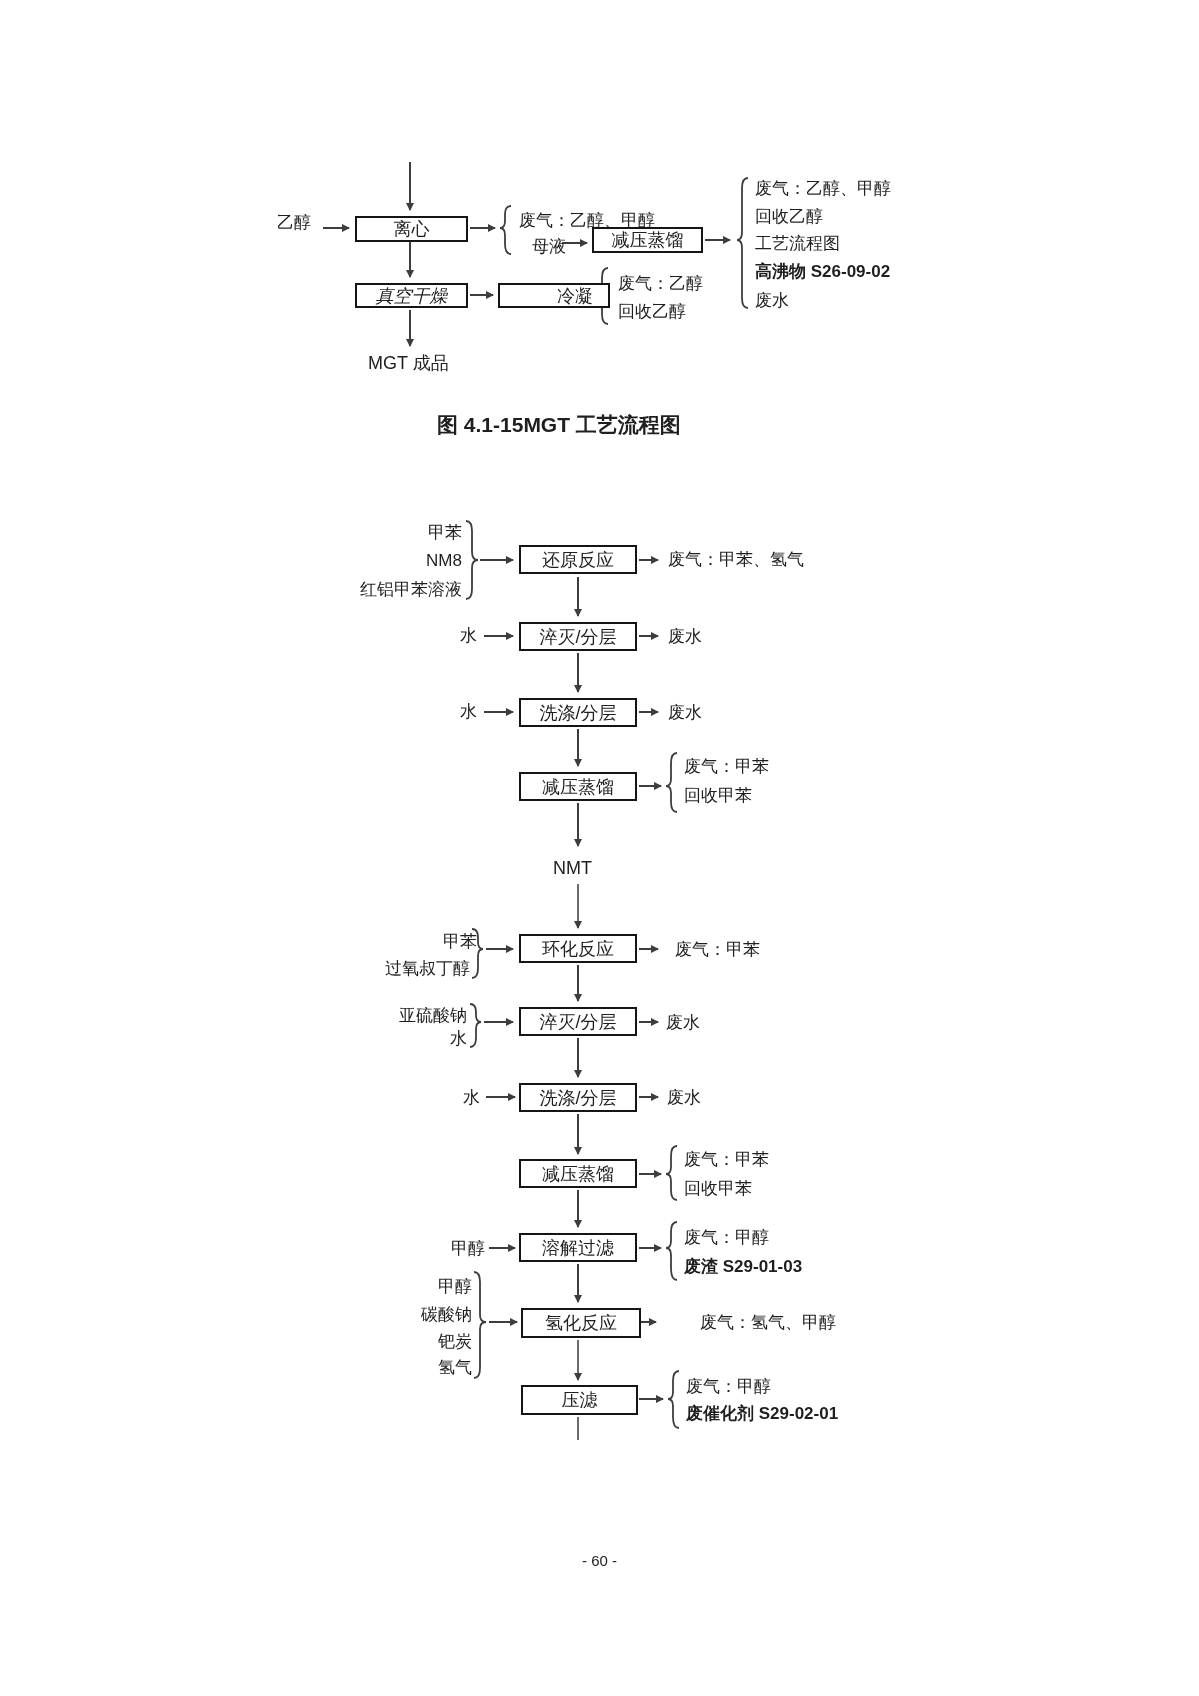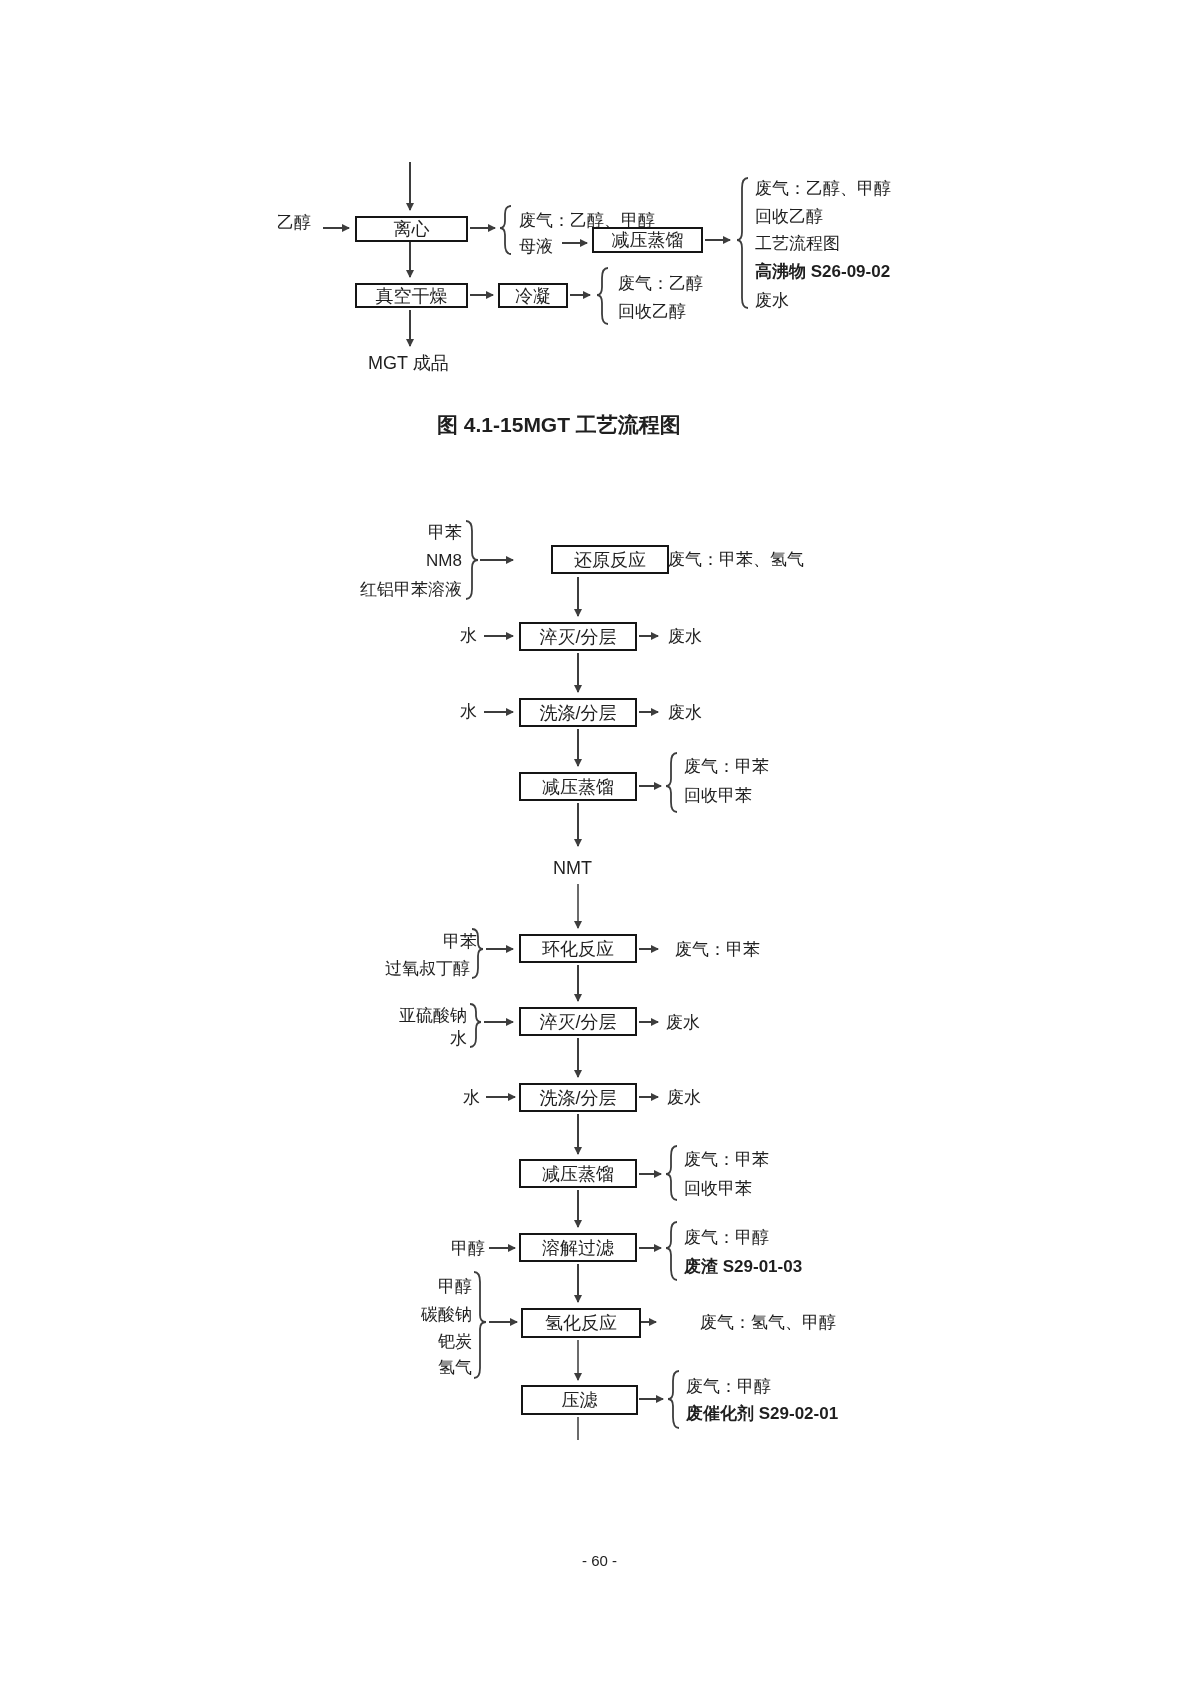--- a/index.html
+++ b/index.html
@@ -79,41 +79,41 @@
     <path class="ln" d="M641,1322 L656,1322" marker-end="url(#ah)"></path>
     <path class="thin" d="M578,1340 L578,1380" marker-end="url(#ah)"></path>
     <path class="ln" d="M639,1399 L663,1399" marker-end="url(#ah)"></path>
     <path class="br" d="M679,1371 Q673,1371 673,1381 L673,1392 Q673,1399 668,1399 Q673,1399 673,1406 L673,1417 Q673,1428 679,1428"></path>
     <path class="thin" d="M578,1417 L578,1440"></path>
   </svg>
 
   <div class="lbl" style="left:277px;top:213px;">乙醇</div>
   <div class="box" style="left:355px;top:216px;width:109px;height:22px;">离心</div>
   <div class="lbl" style="left:519px;top:211px;">废气：乙醇、甲醇</div>
-  <div class="lbl" style="left:519px;top:237px;font-family:Liberation Serif, serif;">母液</div>
+  <div class="lbl" style="left:532px;top:237px;font-family:Liberation Serif, serif;">母液</div>
   <div class="box" style="left:592px;top:227px;width:107px;height:22px;">减压蒸馏</div>
 
   <div class="lbl" style="left:755px;top:179px;">废气：乙醇、甲醇</div>
   <div class="lbl" style="left:755px;top:207px;">回收乙醇</div>
   <div class="lbl" style="left:755px;top:234px;">工艺流程图</div>
   <div class="lbl b" style="left:755px;top:262px;">高沸物 S26-09-02</div>
   <div class="lbl" style="left:755px;top:291px;">废水</div>
 
-  <div class="box" style="left:355px;top:283px;width:109px;height:21px;">真空干燥</div>
-  <div class="box" style="left:498px;top:283px;width:66px;height:21px;">冷凝</div>
+  <div class="box" style="left:355px;top:283px;width:109px;height:21px;font-style:italic;">真空干燥</div>
+  <div class="box" style="left:498px;top:283px;width:66px;height:21px;padding-left:42px;">冷凝</div>
   <div class="lbl" style="left:618px;top:274px;">废气：乙醇</div>
   <div class="lbl" style="left:618px;top:302px;">回收乙醇</div>
   <div class="lbl" style="left:368px;top:353px;font-size:18px;">MGT 成品</div>
 
   <div class="caption" style="left:437px;top:411px;">图 4.1-15MGT 工艺流程图</div>
 
   <div class="lbl" style="right:737px;top:523px;">甲苯</div>
   <div class="lbl" style="right:737px;top:551px;">NM8</div>
   <div class="lbl" style="right:737px;top:580px;">红铝甲苯溶液</div>
-  <div class="box" style="left:519px;top:545px;width:114px;height:25px;margin-left:32px;">还原反应</div>
+  <div class="box" style="left:519px;top:545px;width:114px;height:25px;">还原反应</div>
   <div class="lbl" style="left:668px;top:550px;">废气：甲苯、氢气</div>
 
   <div class="lbl" style="right:722px;top:626px;">水</div>
   <div class="box" style="left:519px;top:622px;width:114px;height:25px;">淬灭/分层</div>
   <div class="lbl" style="left:668px;top:627px;">废水</div>
 
   <div class="lbl" style="right:722px;top:702px;">水</div>
   <div class="box" style="left:519px;top:698px;width:114px;height:25px;">洗涤/分层</div>
   <div class="lbl" style="left:668px;top:703px;">废水</div>
 

